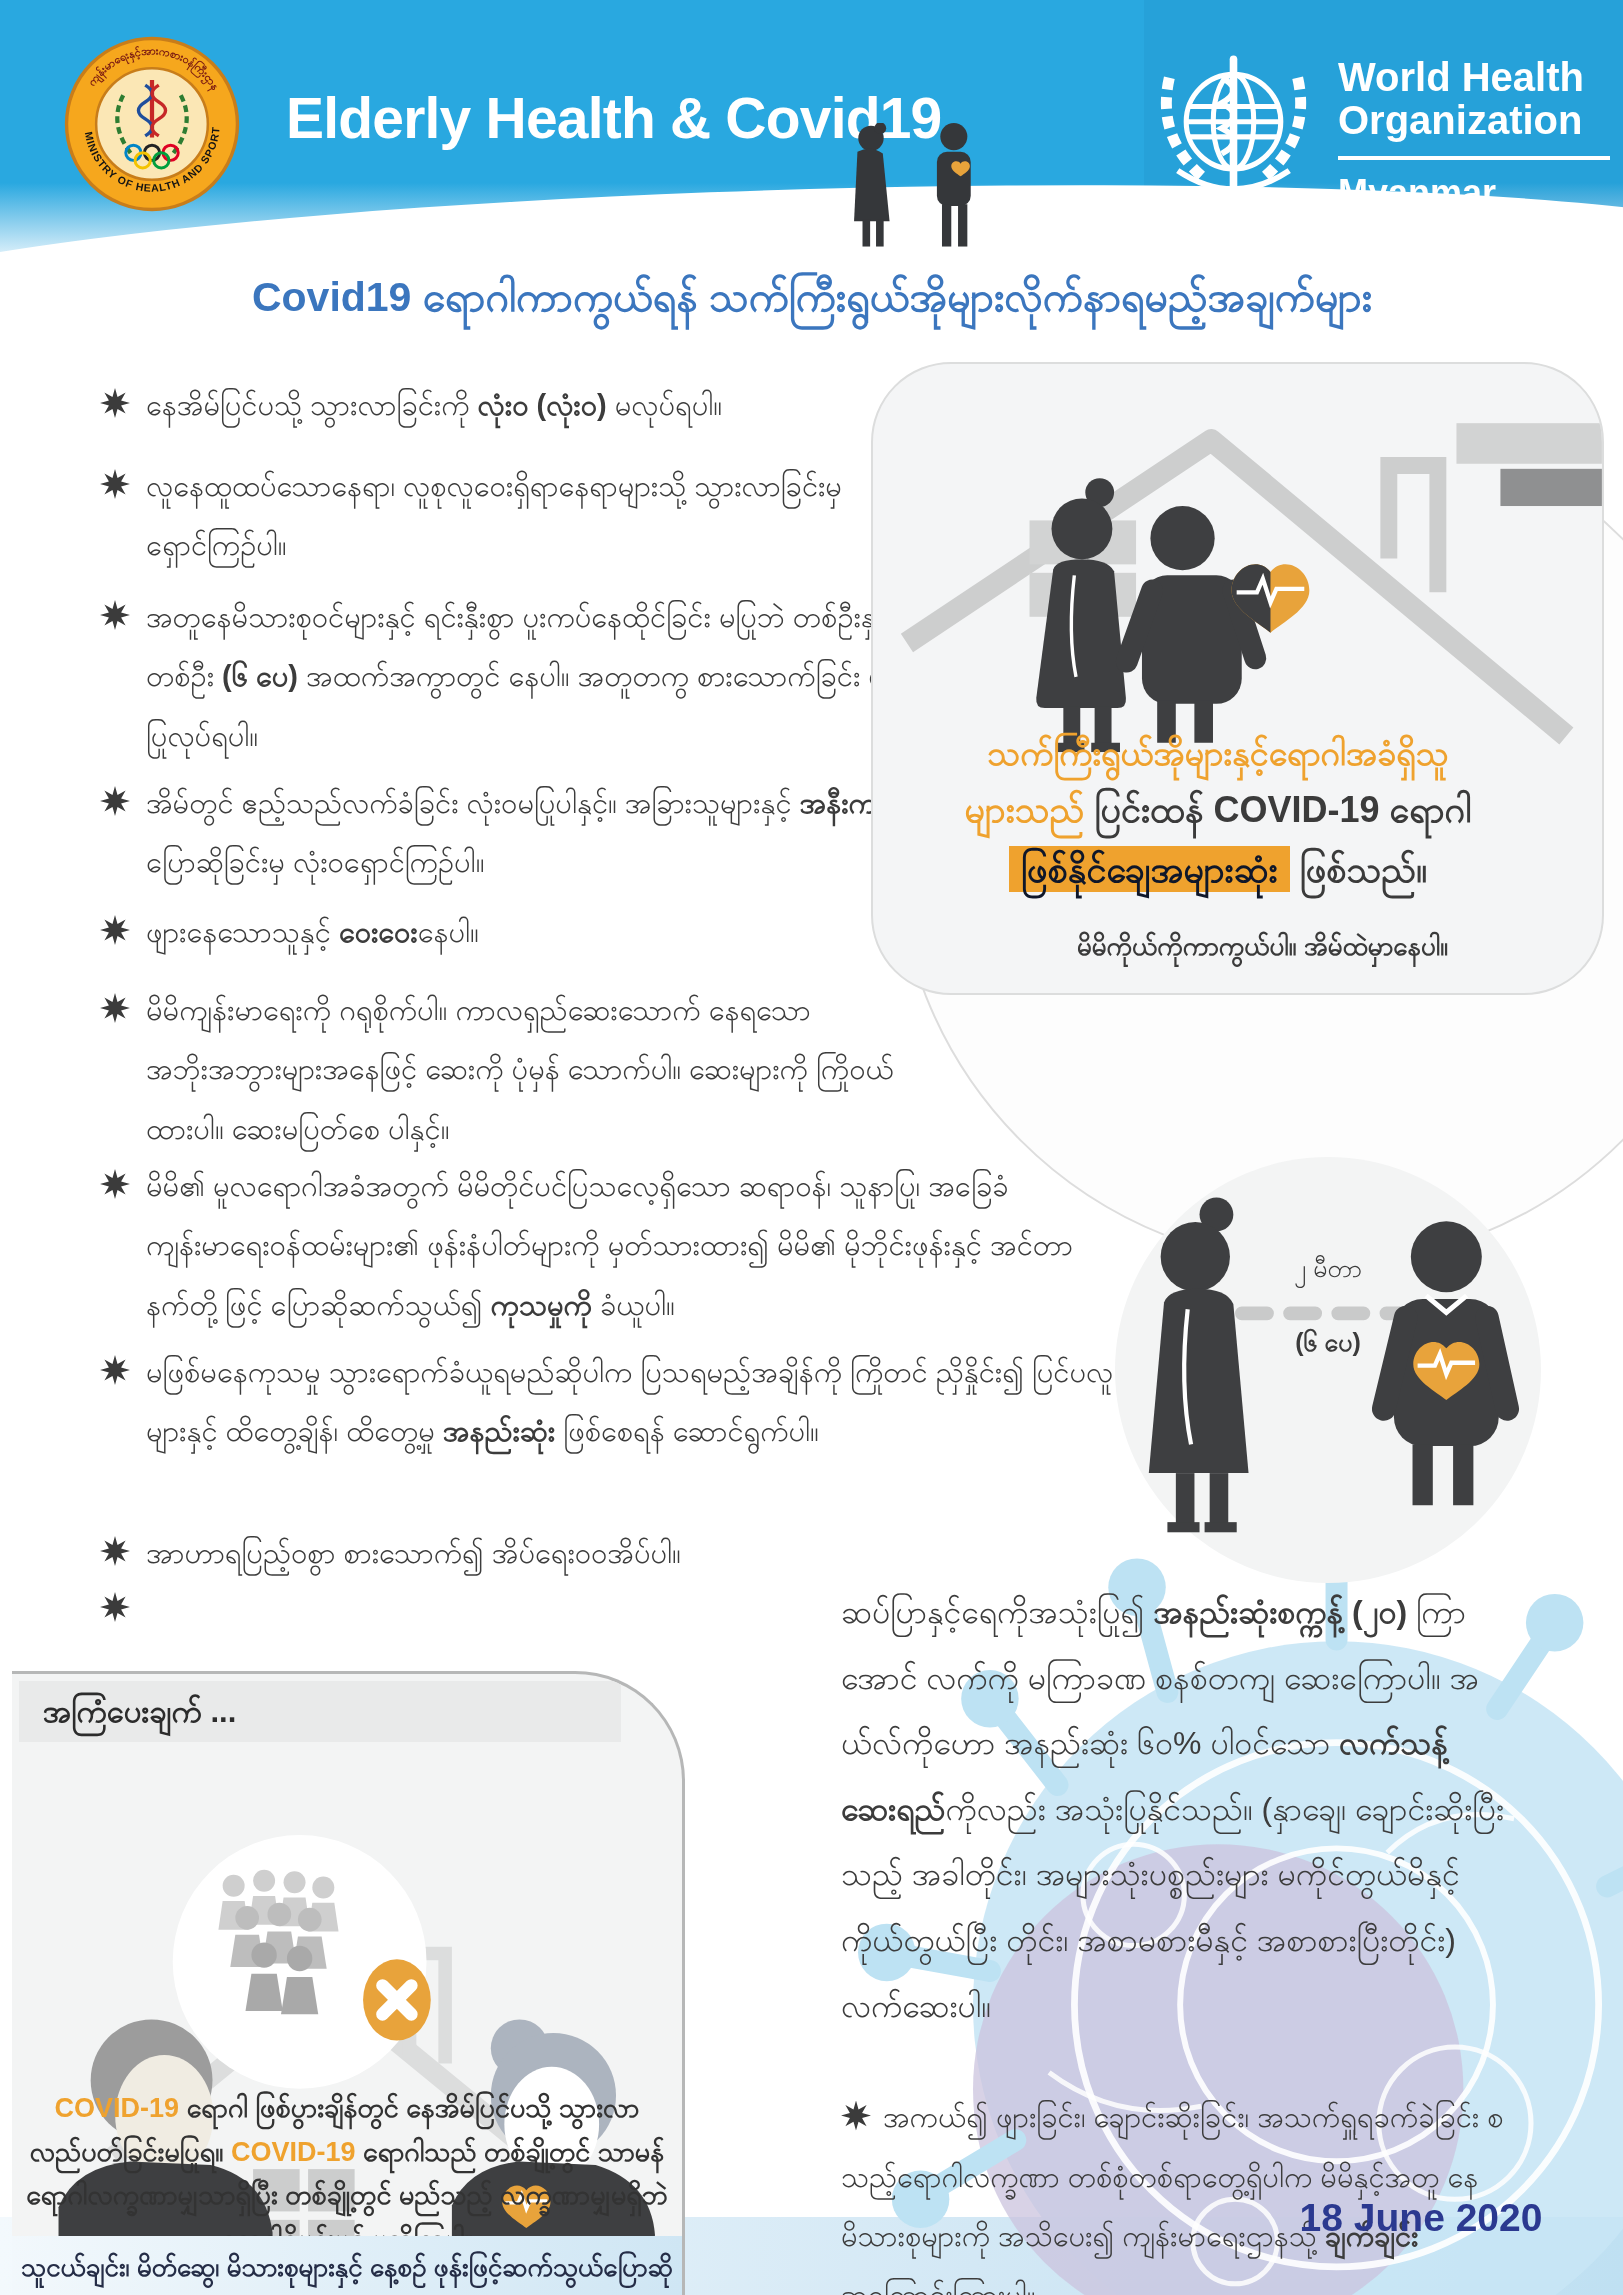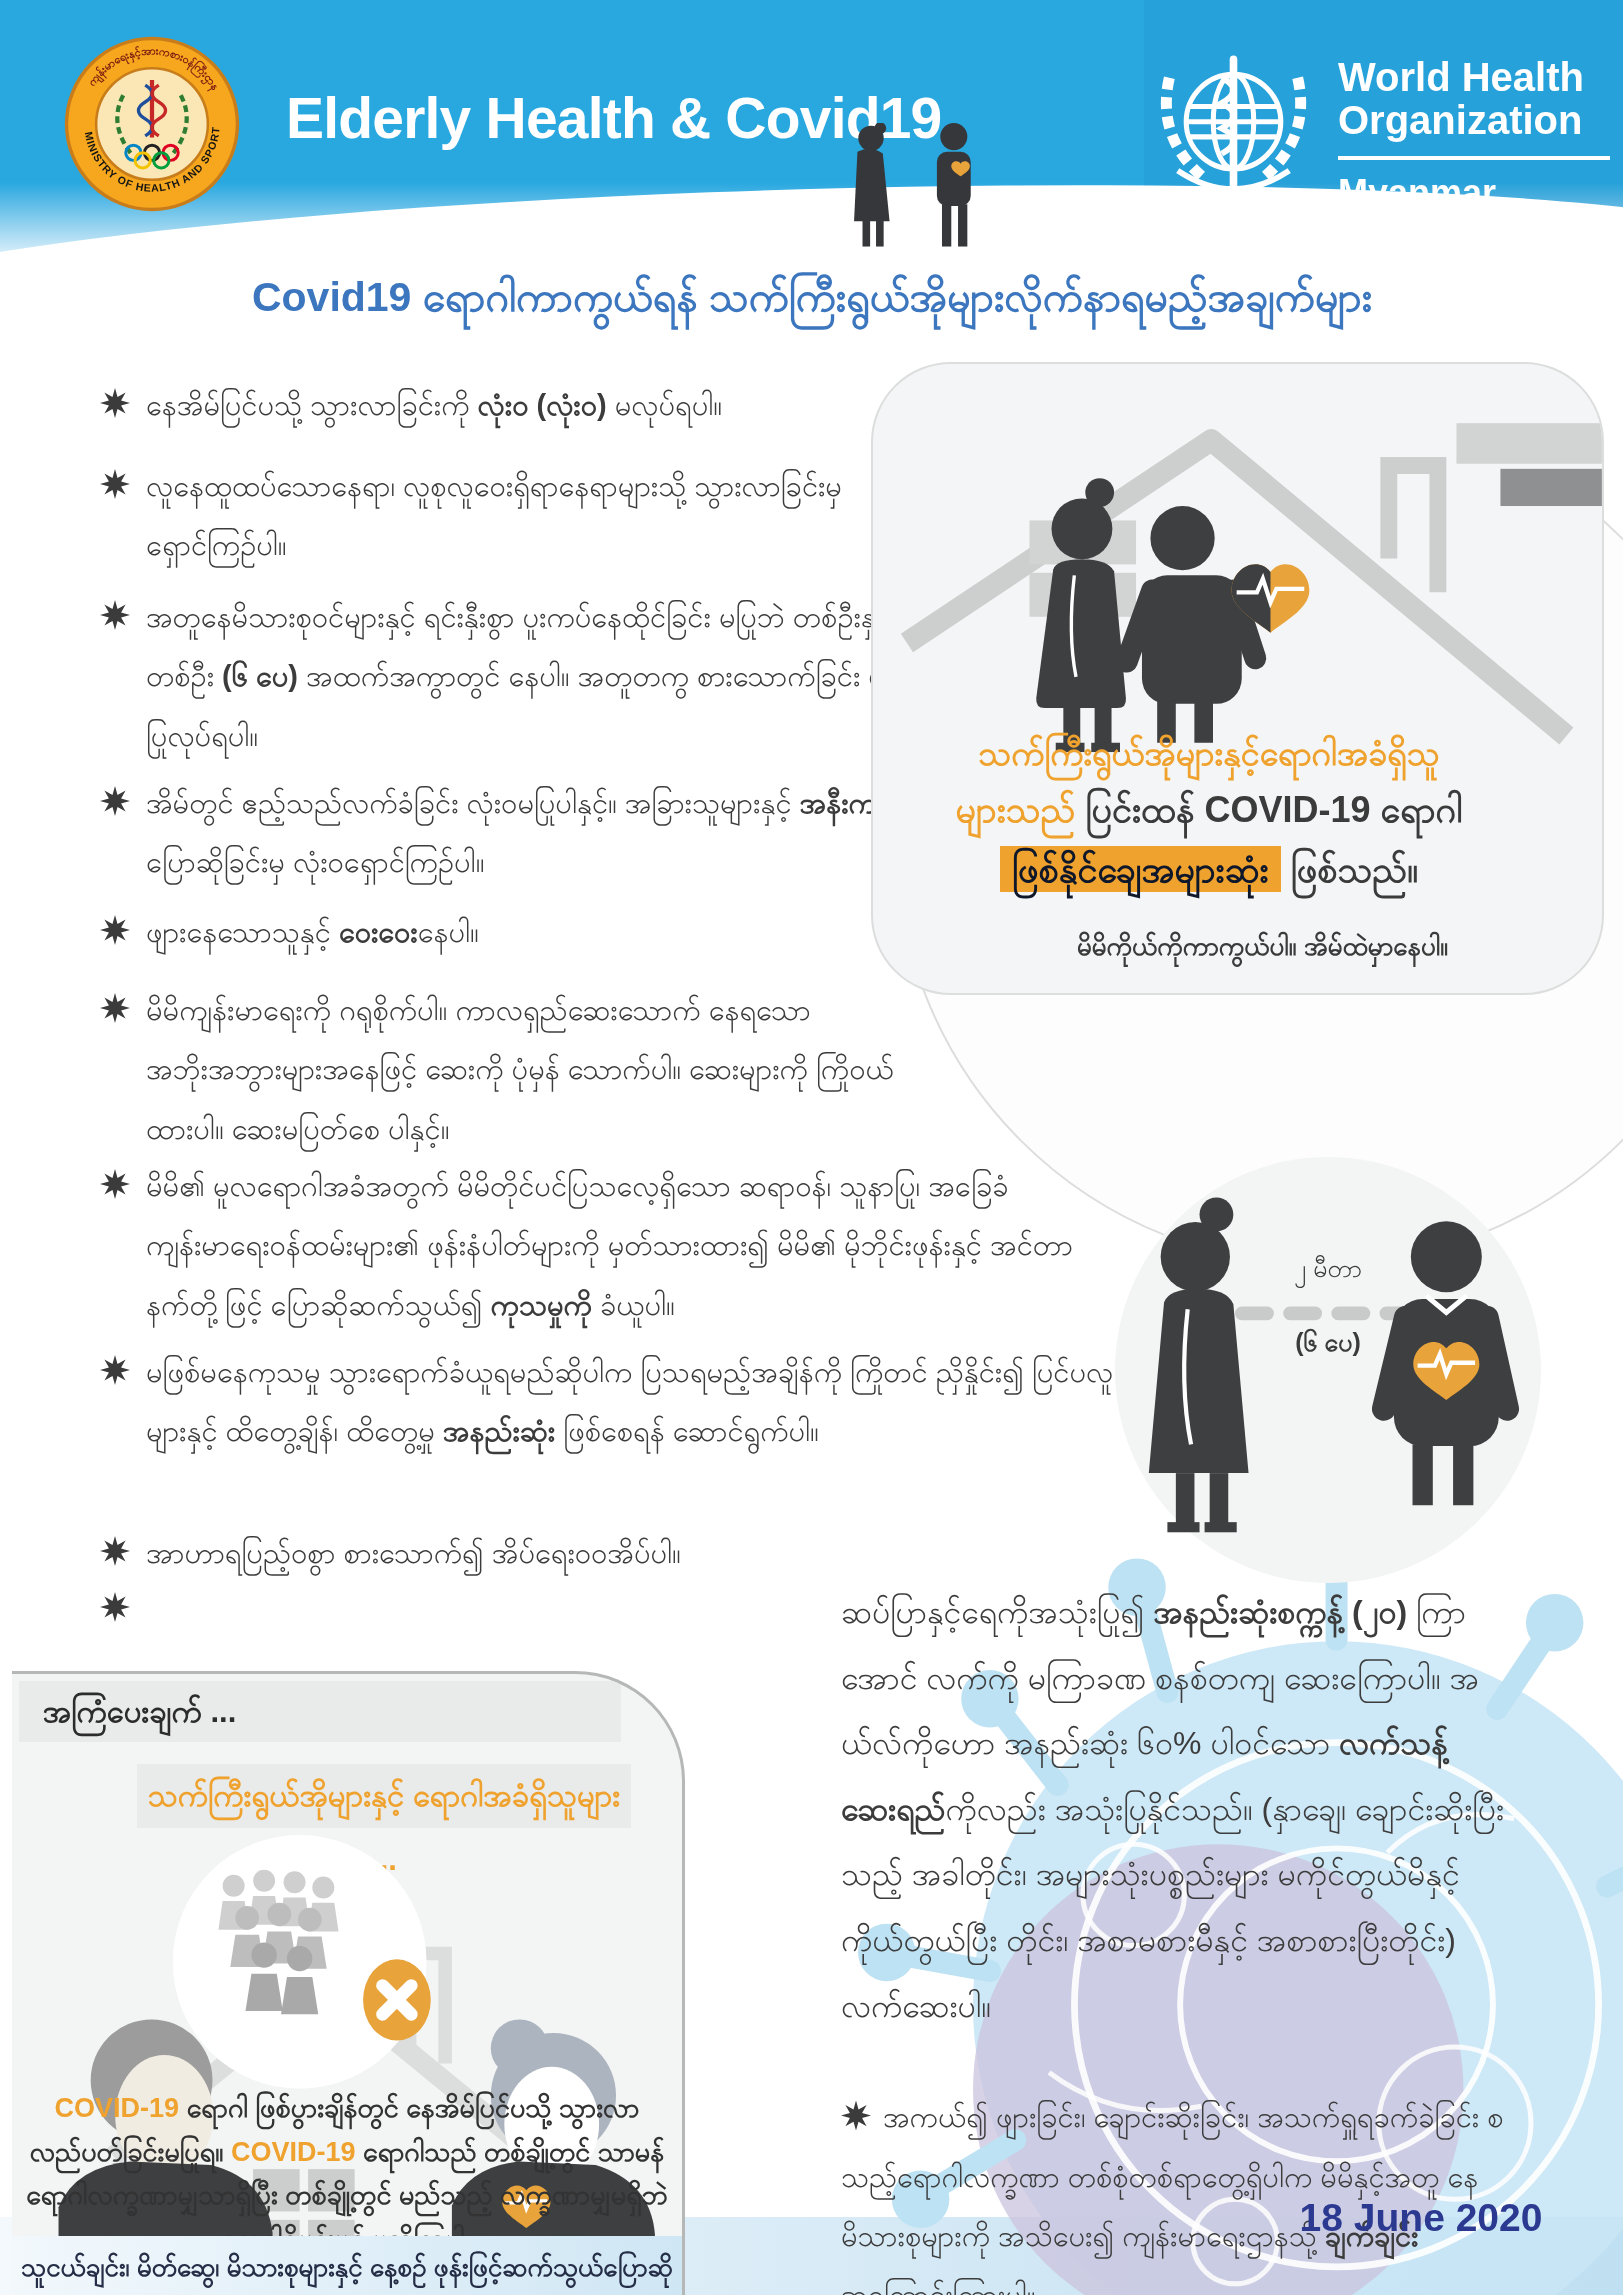--- a/index.html
+++ b/index.html
@@ -63,21 +63,21 @@
   #b11 .star-inline{display:inline-block;width:30px;height:30px;background:#3b3b3b;margin-right:12px;
      vertical-align:-3.4px;
      clip-path:polygon(100% 50%,70.3% 58.4%,85.4% 85.4%,58.4% 70.3%,50% 100%,41.6% 70.3%,
        14.6% 85.4%,29.7% 58.4%,0% 50%,29.7% 41.6%,14.6% 14.6%,41.6% 29.7%,50% 0%,
        58.4% 29.7%,85.4% 14.6%,70.3% 41.6%);}
 
   
   #house-card{left:871px;top:362px;width:729px;height:629px;background:#f4f5f6;
               border:2.5px solid #dcdddd;border-radius:80px;overflow:hidden;}
   #house-card svg{position:absolute;left:0;top:0;}
-  #hc-lines{position:absolute;left:2px;top:362px;width:668px;text-align:center;}
+  #hc-lines{position:absolute;left:11px;top:362px;width:668px;text-align:center;}
   .hc-line1{font-size:34px;font-weight:700;line-height:1.6;}
   .hc-line2,.hc-line3{font-size:36px;font-weight:700;line-height:1.65;color:#3b3b3b;}
   #hc-note{position:absolute;left:68px;top:565px;width:643px;text-align:center;
            font-size:26px;font-weight:700;color:#3b3b3b;}
 
   
   #dist-circle{left:1115px;top:1157px;width:426px;height:426px;border-radius:50%;background:#f3f4f4;}
   #dist-top{position:absolute;left:86px;top:95px;width:254px;text-align:center;
             font-size:25px;font-weight:400;color:#3b3b3b;}
   #dist-bottom{position:absolute;left:86px;top:169px;width:254px;text-align:center;
@@ -333,21 +333,20 @@
       <polyline points="-40,8 -16,8 -9,-8 0,20 7,4 40,4" fill="none" stroke="#ffffff" stroke-width="6"></polyline>
     </g>
   </svg>
   <div id="dist-top">၂ မီတာ</div>
   <div id="dist-bottom">(၆ ပေ)</div>
 </div>
 
 <div id="flow">
   <div id="advice-card">
     <div id="advice-heading">အကြံပေးချက် ...</div>
-    <div id="advice-subheading">သက်ကြီးရွယ်အိုများနှင့် ရောဂါအခံရှိသူများ ...</div>
     <svg id="advice-illu" width="670" height="474" viewBox="0 0 792 560">
       <polyline points="120,420 370,215 620,420" fill="none" stroke="#dcdddd" stroke-width="24" stroke-linejoin="round"></polyline>
       <polyline points="470,300 470,180 512,180 512,310" fill="none" stroke="#dcdddd" stroke-width="16"></polyline>
       <g fill="#cccdcd">
         <rect x="285" y="435" width="55" height="50"></rect>
           <rect x="350" y="435" width="55" height="50"></rect>
         <rect x="285" y="495" width="55" height="50"></rect>
           <rect x="350" y="495" width="55" height="50"></rect>
       </g>
       <circle cx="340" cy="190" r="150" fill="#ffffff"></circle>

